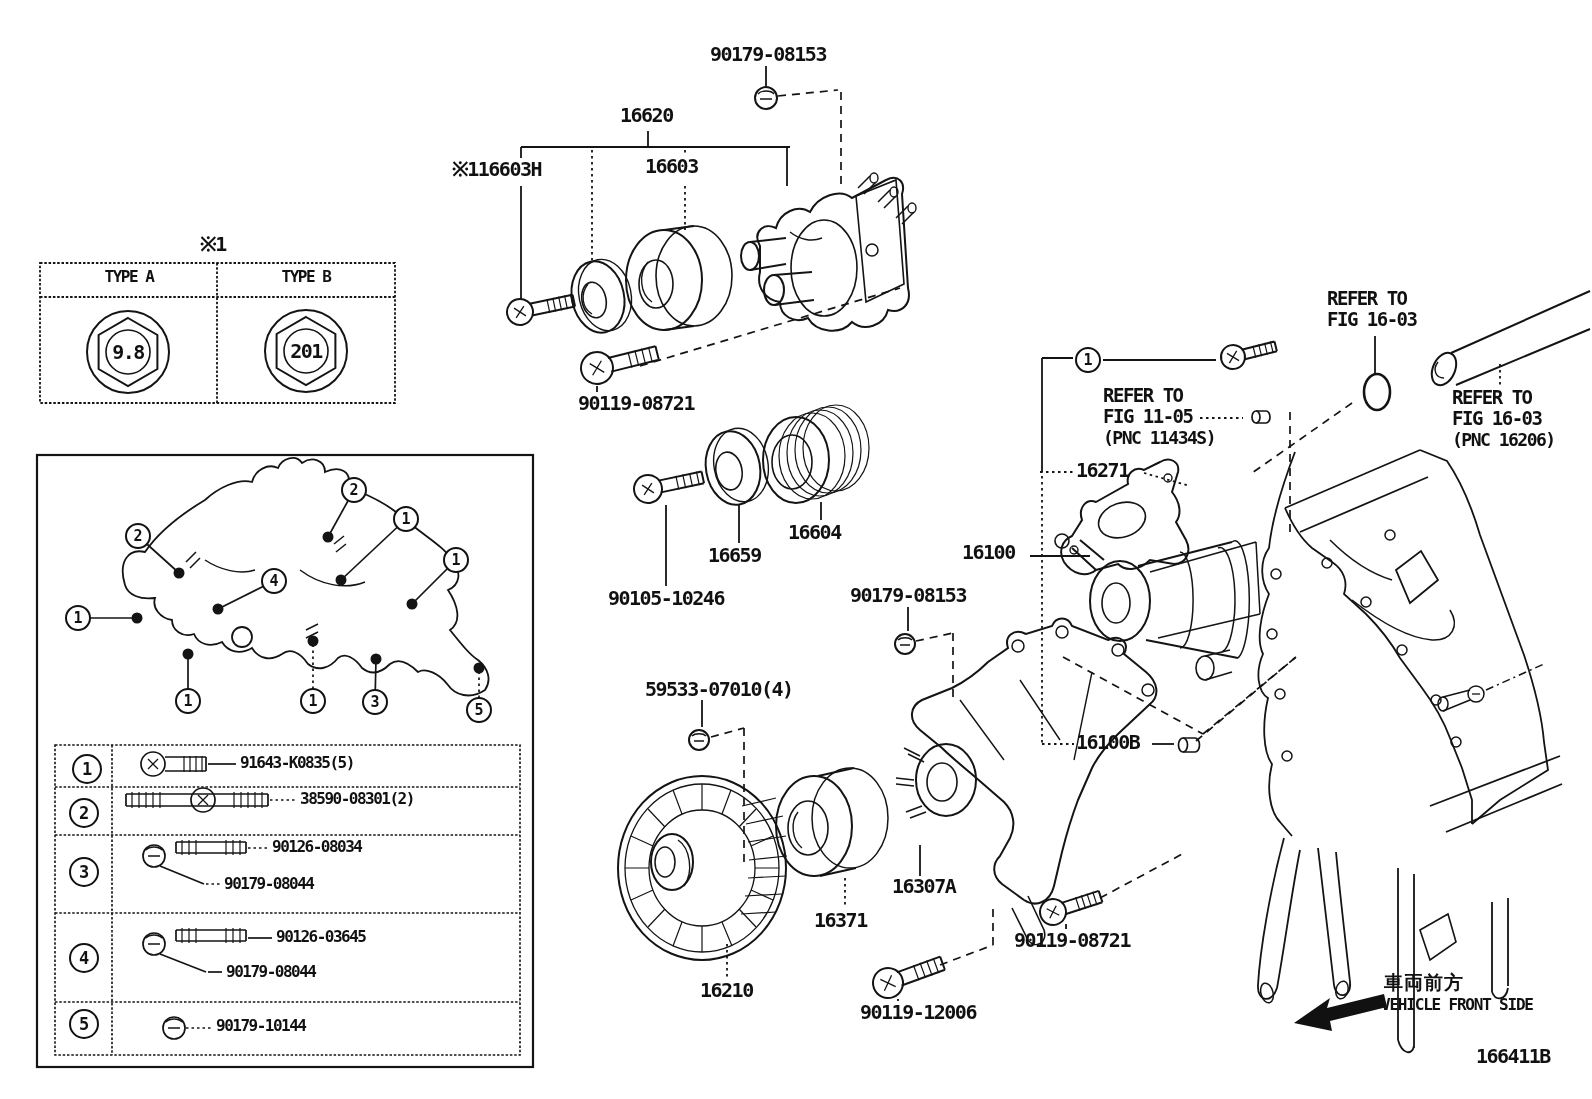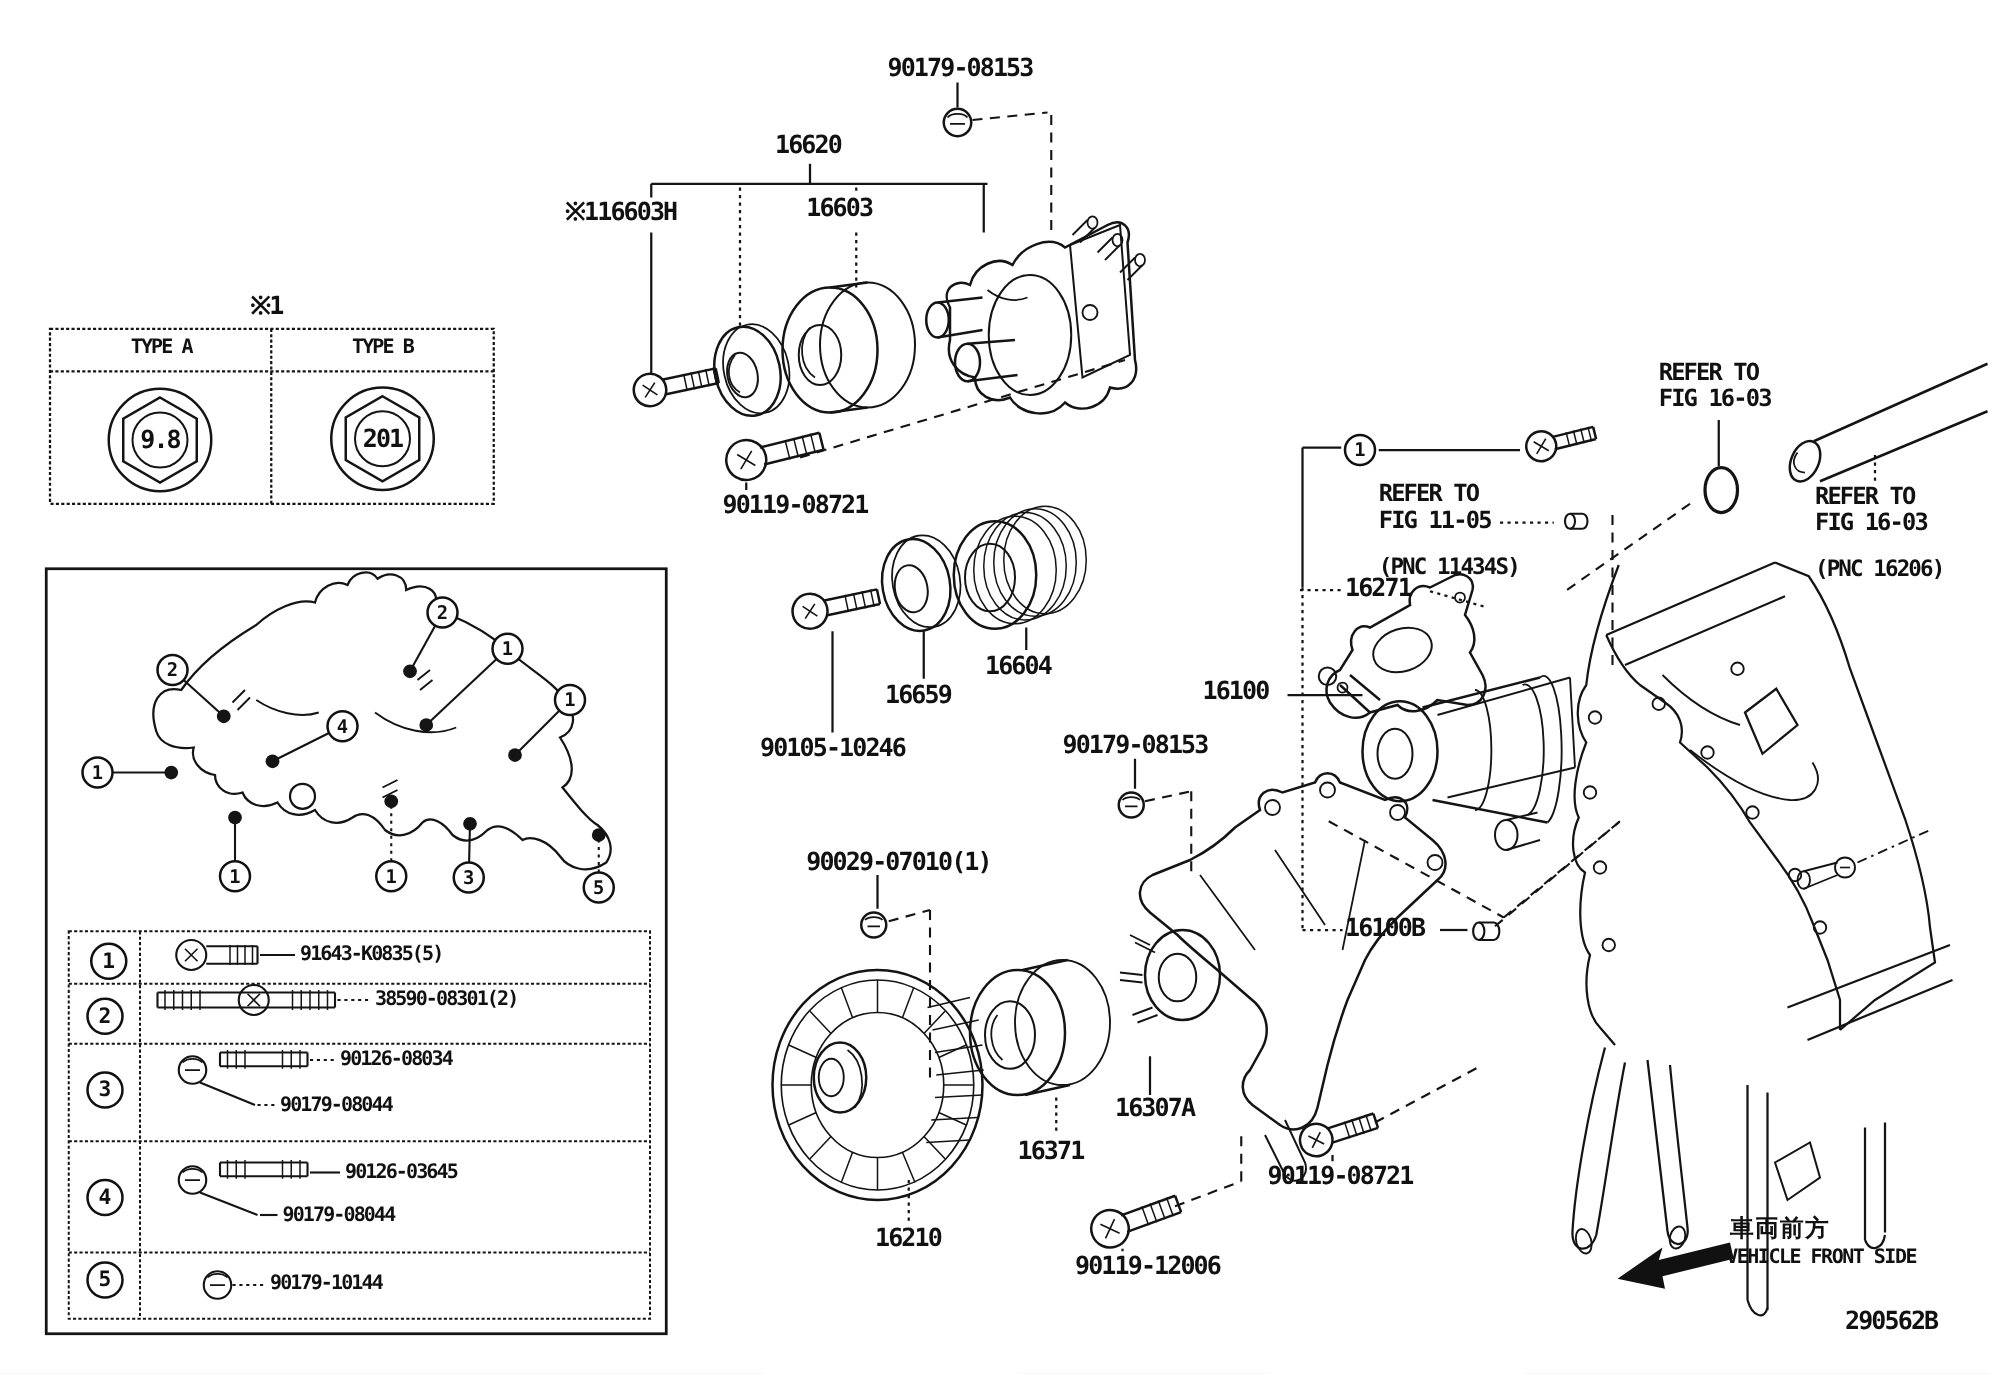--- a/index.html
+++ b/index.html
@@ -2,21 +2,21 @@
 <html><head>
 <meta charset="utf-8">
 <style>
   html,body{margin:0;padding:0;background:#e8e8e8;}
   .canvas{position:relative;width:1592px;height:1099px;background:#ffffff;overflow:hidden;
           font-family:"DejaVu Sans Mono",monospace;color:#111;}
   .canvas svg{position:absolute;left:0;top:0;}
   .lbl{position:absolute;font-weight:bold;font-size:20px;letter-spacing:-1.5px;white-space:nowrap;line-height:1.05;}
   .lbl.sm{font-size:16px;}
   .refer{position:absolute;font-weight:bold;font-size:19px;letter-spacing:-1.5px;white-space:nowrap;line-height:21px;}
-  .refer .pnc{font-size:18px;margin-top:16px;}
+  .refer .pnc{font-size:18px;}
   .co{position:absolute;width:26px;height:26px;border:2px solid #111;border-radius:50%;background:#fff;
       display:flex;align-items:center;justify-content:center;font-size:15px;font-weight:bold;
       transform:translate(-50%,-50%);box-sizing:border-box;}
   .co.big{width:30px;height:30px;font-size:17px;}
   .ctr{transform:translate(-50%,0);}
   .vctr{transform:translate(-50%,-50%);}
   .jp{font-family:"DejaVu Sans",sans-serif;font-weight:bold;font-size:19px;letter-spacing:1px;}
 </style>
 </head>
 <body>
@@ -385,21 +385,21 @@
 
 <div class="lbl" style="left:710px;top:44px">90179-08153</div>
 <div class="lbl" style="left:620px;top:105px">16620</div>
 <div class="lbl" style="left:452px;top:159px">※116603H</div>
 <div class="lbl" style="left:645px;top:156px">16603</div>
 <div class="lbl" style="left:578px;top:393px">90119-08721</div>
 <div class="lbl" style="left:708px;top:545px">16659</div>
 <div class="lbl" style="left:788px;top:522px">16604</div>
 <div class="lbl" style="left:608px;top:588px">90105-10246</div>
 <div class="lbl" style="left:850px;top:585px">90179-08153</div>
-<div class="lbl" style="left:645px;top:679px">90029-07010(1)</div>
+<div class="lbl" style="left:645px;top:679px">59533-07010(4)</div>
 <div class="lbl" style="left:892px;top:876px">16307A</div>
 <div class="lbl" style="left:814px;top:910px">16371</div>
 <div class="lbl" style="left:700px;top:980px">16210</div>
 <div class="lbl" style="left:860px;top:1002px">90119-12006</div>
 <div class="lbl" style="left:1014px;top:930px">90119-08721</div>
 <div class="lbl" style="left:1076px;top:460px">16271</div>
 <div class="lbl" style="left:962px;top:542px">16100</div>
 <div class="lbl" style="left:1076px;top:732px">16100B</div>
 
 <div class="refer" style="left:1327px;top:288px">
@@ -444,15 +444,15 @@
 <div class="lbl sm" style="left:240px;top:755px">91643-K0835(5)</div>
 <div class="lbl sm" style="left:300px;top:791px">38590-08301(2)</div>
 <div class="lbl sm" style="left:272px;top:839px">90126-08034</div>
 <div class="lbl sm" style="left:224px;top:876px">90179-08044</div>
 <div class="lbl sm" style="left:276px;top:929px">90126-03645</div>
 <div class="lbl sm" style="left:226px;top:964px">90179-08044</div>
 <div class="lbl sm" style="left:216px;top:1018px">90179-10144</div>
 
 <div class="jp" style="position:absolute;left:1384px;top:970px">車両前方</div>
 <div class="lbl sm" style="left:1381px;top:997px;letter-spacing:-1.2px">VEHICLE FRONT SIDE</div>
-<div class="lbl" style="left:1476px;top:1046px">290562B</div>
+<div class="lbl" style="left:1476px;top:1046px">166411B</div>
 
 </div>
 
 </body></html>

